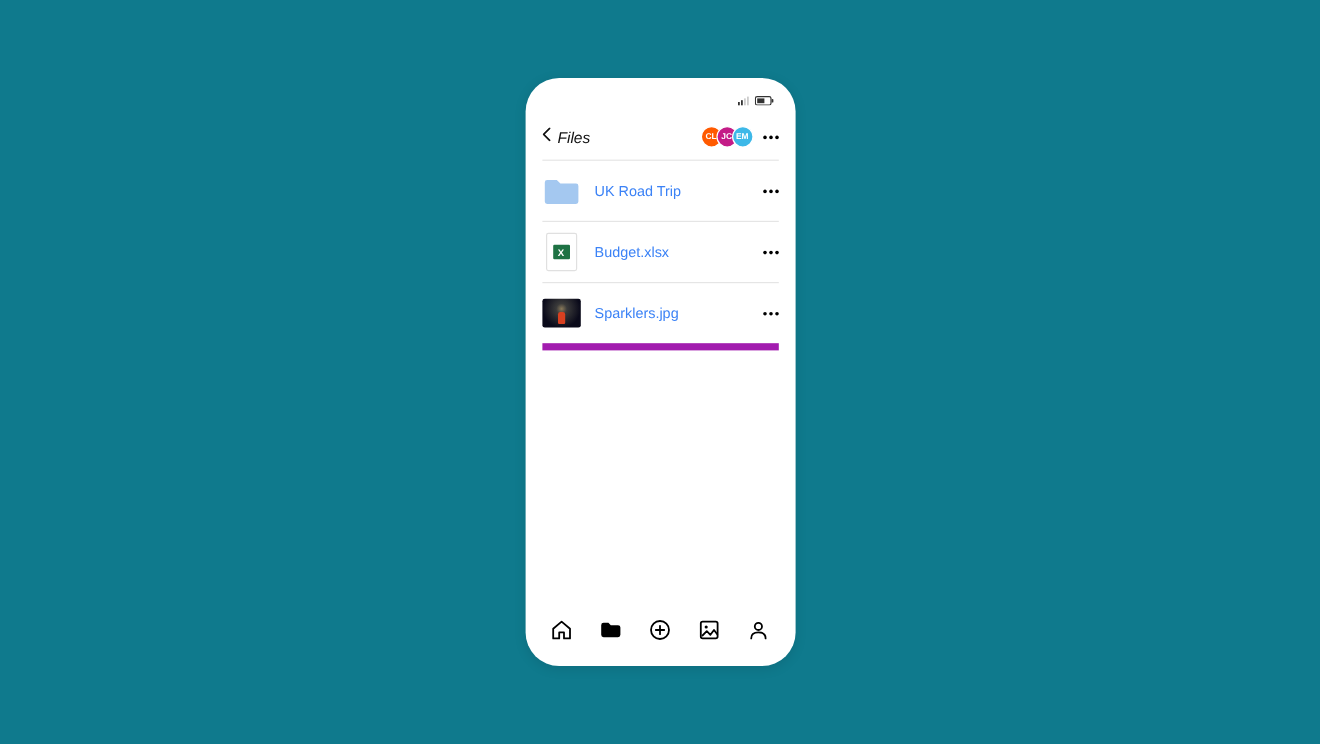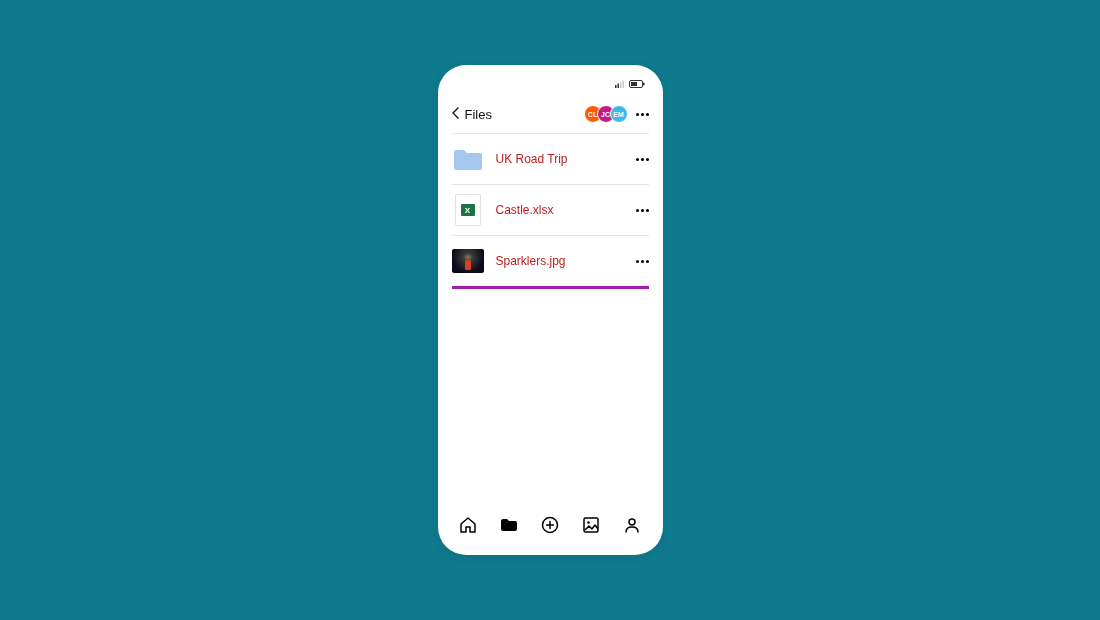--- a/index.html
+++ b/index.html
@@ -47,20 +47,21 @@
       align-items: center;
       justify-content: space-between;
       padding: 10px 14px 10px 14px;
       margin-top: 4px;
     }
     .back {
       display: flex;
       align-items: center;
       gap: 5px;
       cursor: pointer;
+      font-style: italic;
     }
     .back-title {
       font-size: 13px;
       font-weight: 500;
       color: #111;
     }
     .header-right {
       display: flex;
       align-items: center;
       gap: 8px;
@@ -102,34 +103,34 @@
       padding: 0 14px;
     }
     .file-row {
       display: flex;
       align-items: center;
       padding: 12px 0;
       border-top: 1px solid #e5e5e5;
       gap: 12px;
     }
     .file-list .file-row:last-child {
-      border-bottom: 3px solid #a21caf;
+      border-bottom: 6px solid #a21caf;
     }
     .thumb {
       width: 32px;
       height: 26px;
       display: flex;
       align-items: center;
       justify-content: center;
       flex-shrink: 0;
     }
     .file-name {
       flex: 1;
       font-size: 12px;
-      color: #b91c1c;
+      color: #3b82f6;
     }
     .row-more {
       display: flex;
       gap: 2px;
       cursor: pointer;
       padding: 4px 0;
     }
     .row-more span {
       width: 3px;
       height: 3px;
@@ -288,21 +289,21 @@
         </div>
     </div>
 
 
     <div class="file-row">
       <div class="thumb">
         <div class="xls-wrap">
             <div class="xls-badge">X</div>
           </div>
       </div>
-      <div class="file-name">Castle.xlsx</div>
+      <div class="file-name">Budget.xlsx</div>
       <div class="row-more">
           <span></span>
           <span></span>
           <span></span>
         </div>
     </div>
 
     <div class="file-row">
       <div class="thumb">
         <div class="thumb-img sparklers"></div>

